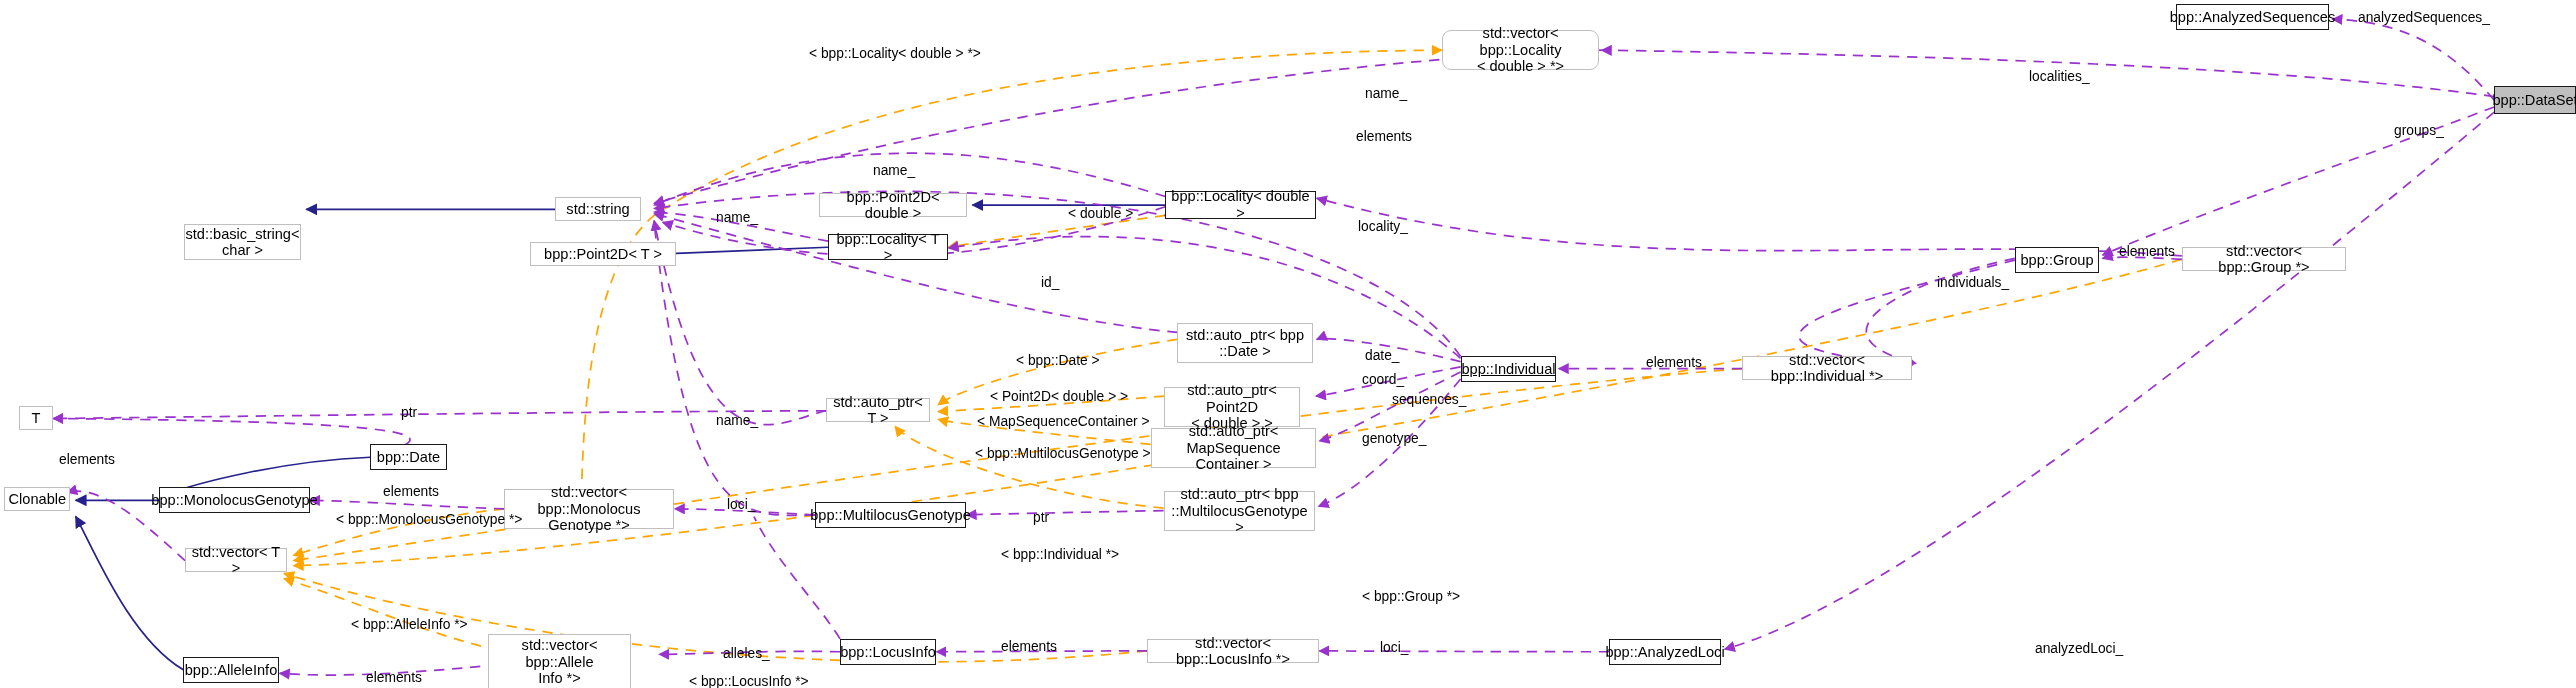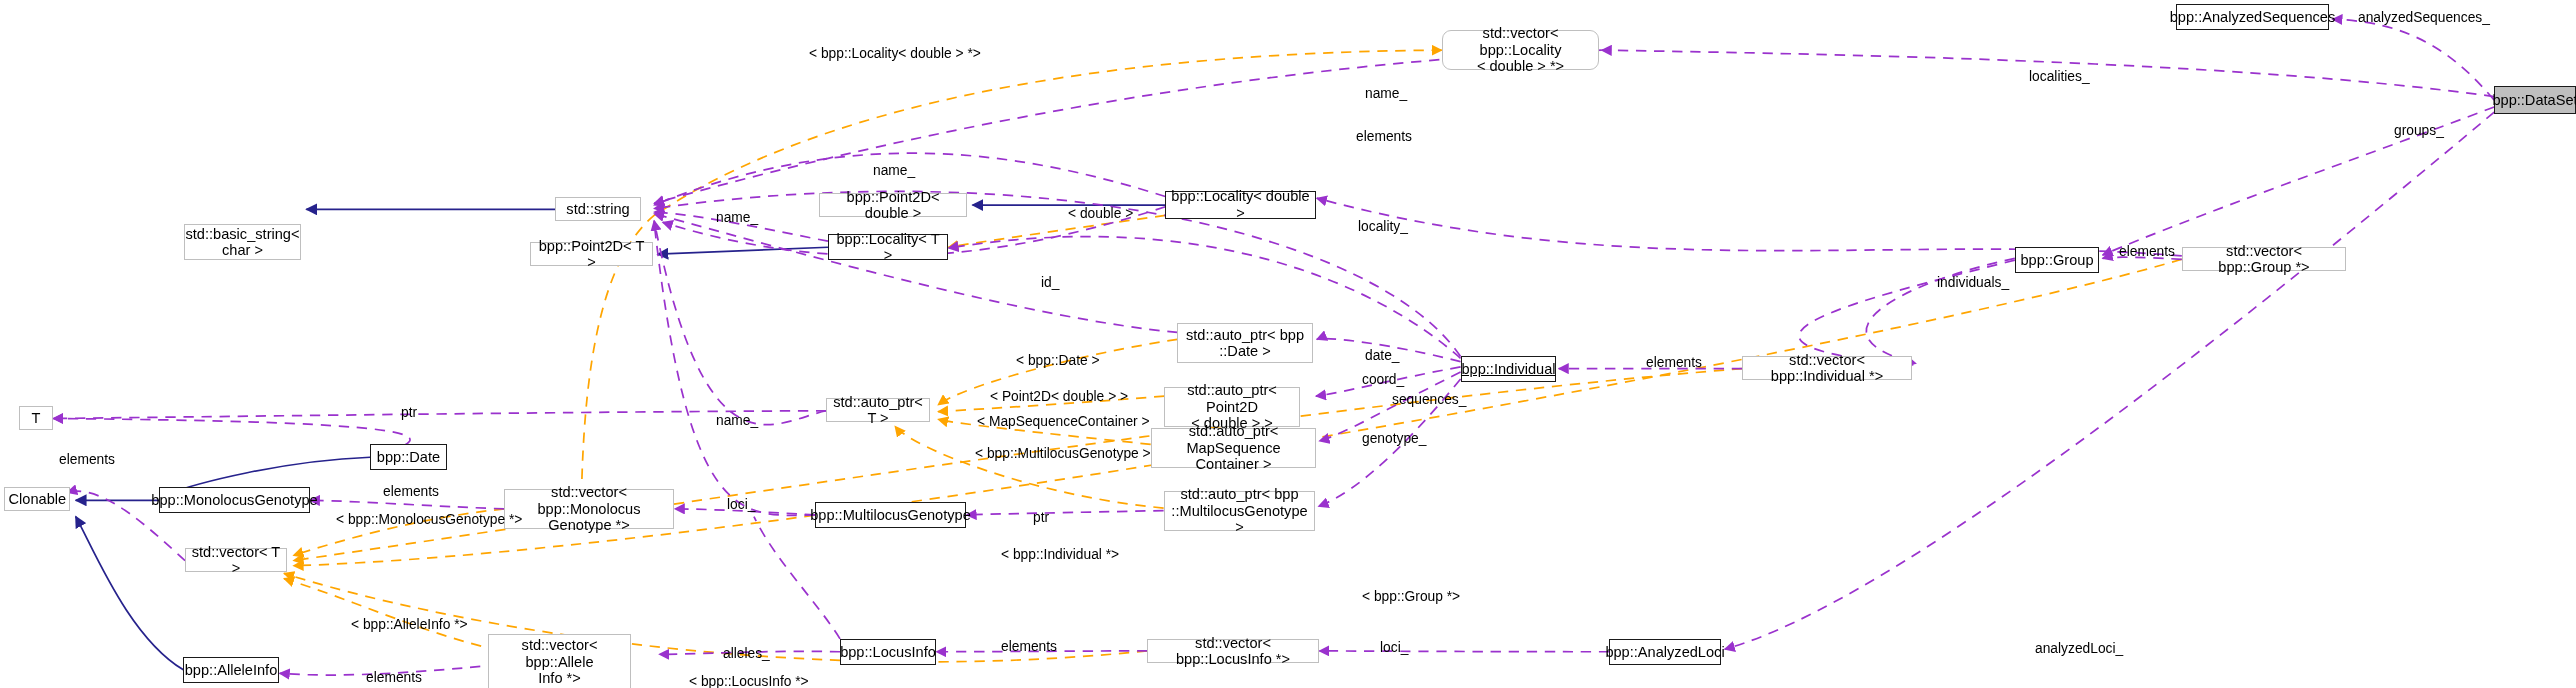--- a/index.html
+++ b/index.html
@@ -121,21 +121,21 @@
         <path d="M 976,742 C 950,700 900,650 876,600"></path>
       </g>
 
     </g>
   </svg>
 
   <div id="nodes">
       <div class="node plain" style="left: 184px; top: 191px; width: 117px; height: 36px; margin-top: 33px;">std::basic_string&lt;
 char &gt;</div>
       <div class="node plain" style="left: 555px; top: 197px; width: 86px; height: 24px;">std::string</div>
-      <div class="node plain" style="left: 530px; top: 242px; width: 123px; height: 24px;">bpp::Point2D&lt; T &gt;</div>
+      <div class="node plain" style="left: 530px; top: 242px; width: 146px; height: 24px;">bpp::Point2D&lt; T &gt;</div>
       <div class="node plain" style="left: 819px; top: 193px; width: 148px; height: 24px;">bpp::Point2D&lt; double &gt;</div>
       <div class="node solid" style="left: 828px; top: 234px; width: 120px; height: 26px;">bpp::Locality&lt; T &gt;</div>
       <div class="node solid" style="left: 1165px; top: 191px; width: 151px; height: 27.5px;">bpp::Locality&lt; double &gt;</div>
       <div class="node plain" style="left: 1442px; top: 30px; width: 157px; height: 40px; border-radius: 9px;">std::vector&lt; bpp::Locality
 &lt; double &gt; *&gt;</div>
       <div class="node solid" style="left: 2176px; top: 4.3px; width: 153px; height: 26px;">bpp::AnalyzedSequences</div>
       <div class="node focus" style="left: 2494px; top: 86px; width: 82px; height: 27.5px;">bpp::DataSet</div>
       <div class="node solid" style="left: 2015px; top: 247px; width: 84px; height: 26px;">bpp::Group</div>
       <div class="node plain" style="left: 2182px; top: 247px; width: 164px; height: 24px;">std::vector&lt; bpp::Group *&gt;</div>
       <div class="node solid" style="left: 1461px; top: 356px; width: 95px; height: 26px; text-decoration: underline;">bpp::Individual</div>

